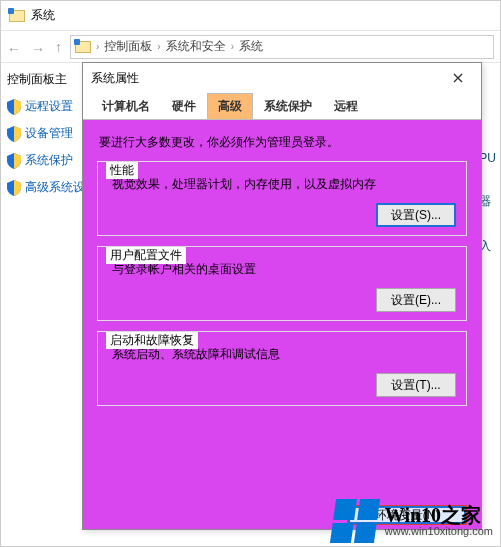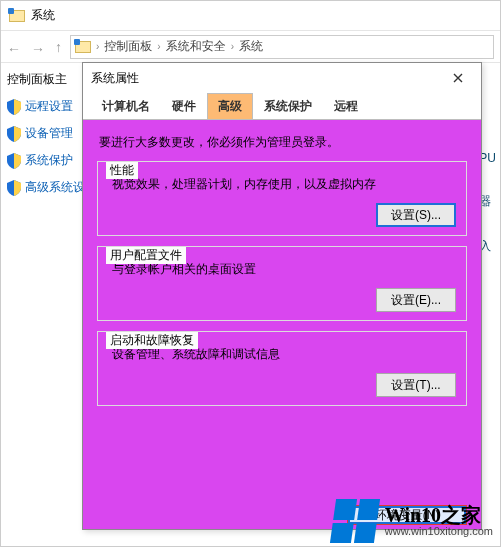--- a/index.html
+++ b/index.html
@@ -159,21 +159,21 @@
       <div class="group-desc">与登录帐户相关的桌面设置</div>
       <div class="btn-row">
           <button class="btn">
             <span>设置(E)...</span>
           </button>
         </div>
     </div>
 
     <div class="group">
       <span class="group-title">启动和故障恢复</span>
-      <div class="group-desc">设备管理、系统故障和调试信息</div>
+      <div class="group-desc">系统启动、系统故障和调试信息</div>
       <div class="btn-row">
           <button class="btn">
             <span>设置(T)...</span>
           </button>
         </div>
     </div>
 
     <div class="env-row">
       <span class="env-wrap">
         <button class="env-btn">

